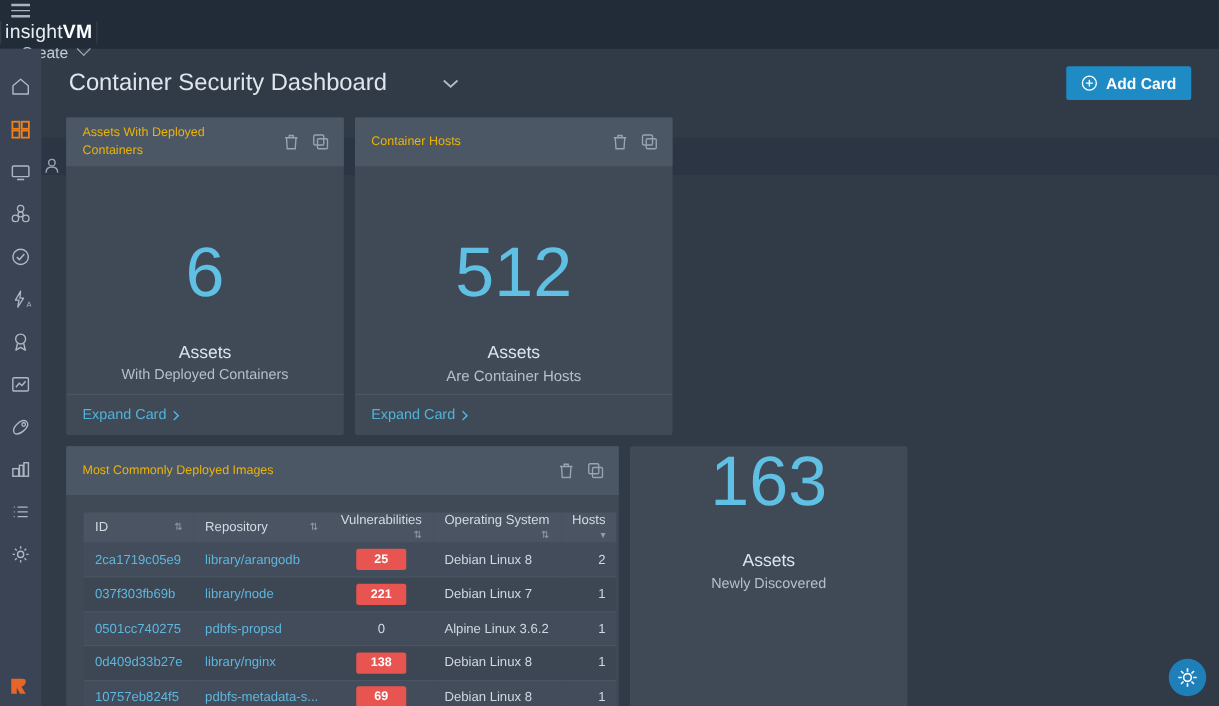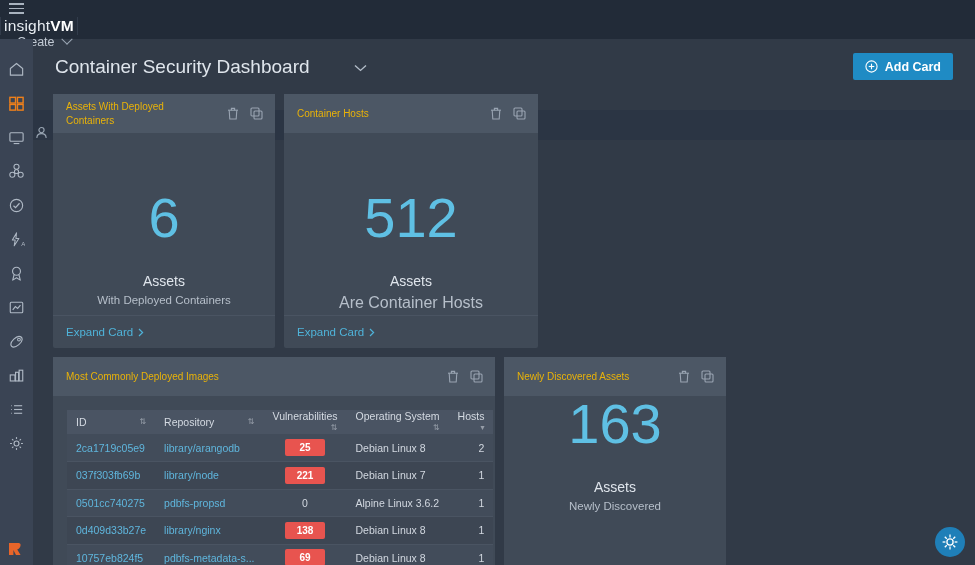--- a/index.html
+++ b/index.html
@@ -349,21 +349,21 @@
             <svg width="13" height="13" viewBox="0 0 13 13">
               <rect x="1" y="1" width="8" height="8" rx="1" fill="none" stroke="currentColor" stroke-width="1.1"></rect>
               <rect x="4" y="4" width="8" height="8" rx="1" fill="none" stroke="currentColor" stroke-width="1.1"></rect>
             </svg>
           </span>
         </div>
       </div>
       <div class="card-body stat">
         <div class="stat-num" style="font-size:56px;margin-top:57px">512</div>
         <div class="stat-label" style="font-size:14px;margin-top:27px">Assets</div>
-        <div class="stat-sub" style="font-size:16px;margin-top:5px">Are Container Hosts</div>
+        <div class="stat-sub" style="font-size:12px;margin-top:5px">Are Container Hosts</div>
       </div>
       <div class="card-foot">
         <span class="expand">
           <span>Expand Card</span>
           <svg width="6" height="9" viewBox="0 0 6 9">
             <path d="M1 1 L4.6 4.5 L1 8" fill="none" stroke="#4fb3d9" stroke-width="1.2"></path>
           </svg>
         </span>
       </div>
     </div>
@@ -434,38 +434,20 @@
               <td>Debian Linux 8</td>
               <td class="num">1</td>
             </tr>
           </tbody>
         </table>
       </div>
 
     </div>
 
     <div class="card" style="width:222px;height:254px">
-      <div class="card-head">
-        <div class="card-title">Newly Discovered Assets</div>
-        <div class="card-icons">
-          <span>
-            <svg width="12" height="13" viewBox="0 0 12 13">
-              <path d="M2.2 3.2 L2.8 12 L9.2 12 L9.8 3.2" fill="none" stroke="currentColor" stroke-width="1.1"></path>
-              <line x1="1" y1="3.2" x2="11" y2="3.2" stroke="currentColor" stroke-width="1.1"></line>
-              <path d="M4.4 3.2 L4.4 1.4 L7.6 1.4 L7.6 3.2" fill="none" stroke="currentColor" stroke-width="1.1"></path>
-            </svg>
-          </span>
-          <span>
-            <svg width="13" height="13" viewBox="0 0 13 13">
-              <rect x="1" y="1" width="8" height="8" rx="1" fill="none" stroke="currentColor" stroke-width="1.1"></rect>
-              <rect x="4" y="4" width="8" height="8" rx="1" fill="none" stroke="currentColor" stroke-width="1.1"></rect>
-            </svg>
-          </span>
-        </div>
-      </div>
       <div class="card-body stat">
         <div class="stat-num" style="font-size:56px;">163</div>
         <div class="stat-label" style="font-size:14px;margin-top:27px">Assets</div>
         <div class="stat-sub" style="font-size:11.5px;margin-top:5px">Newly Discovered</div>
 
       </div>
     </div>
 
   </div>
 </div>

